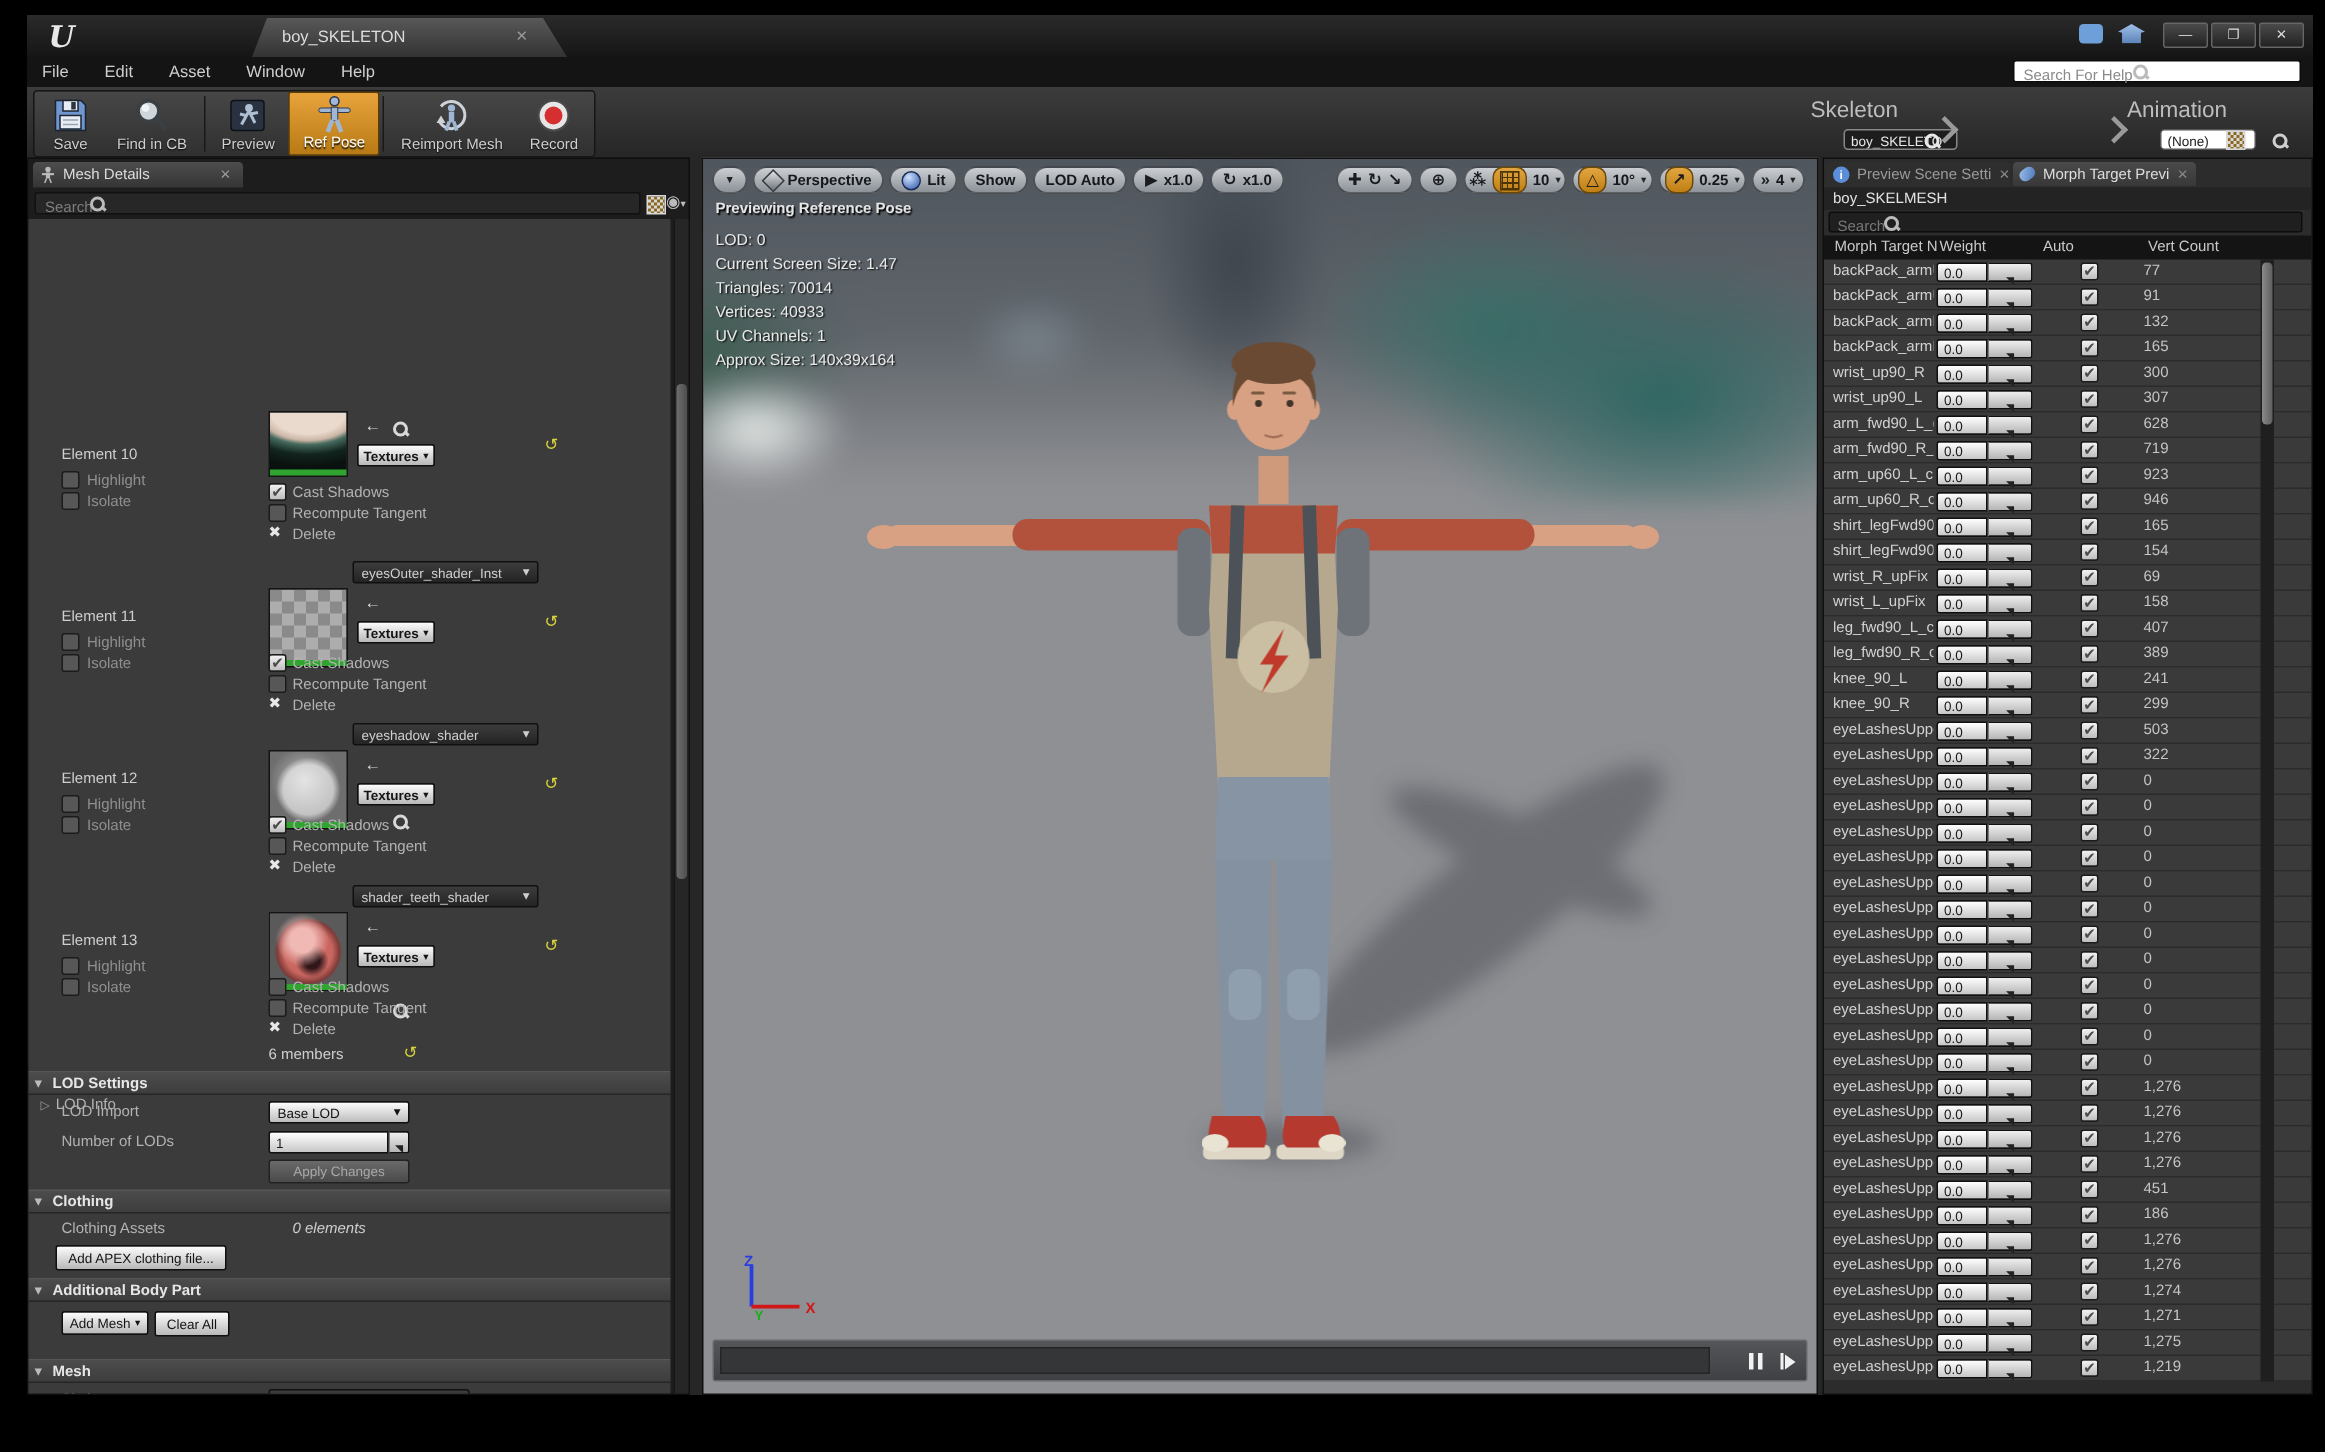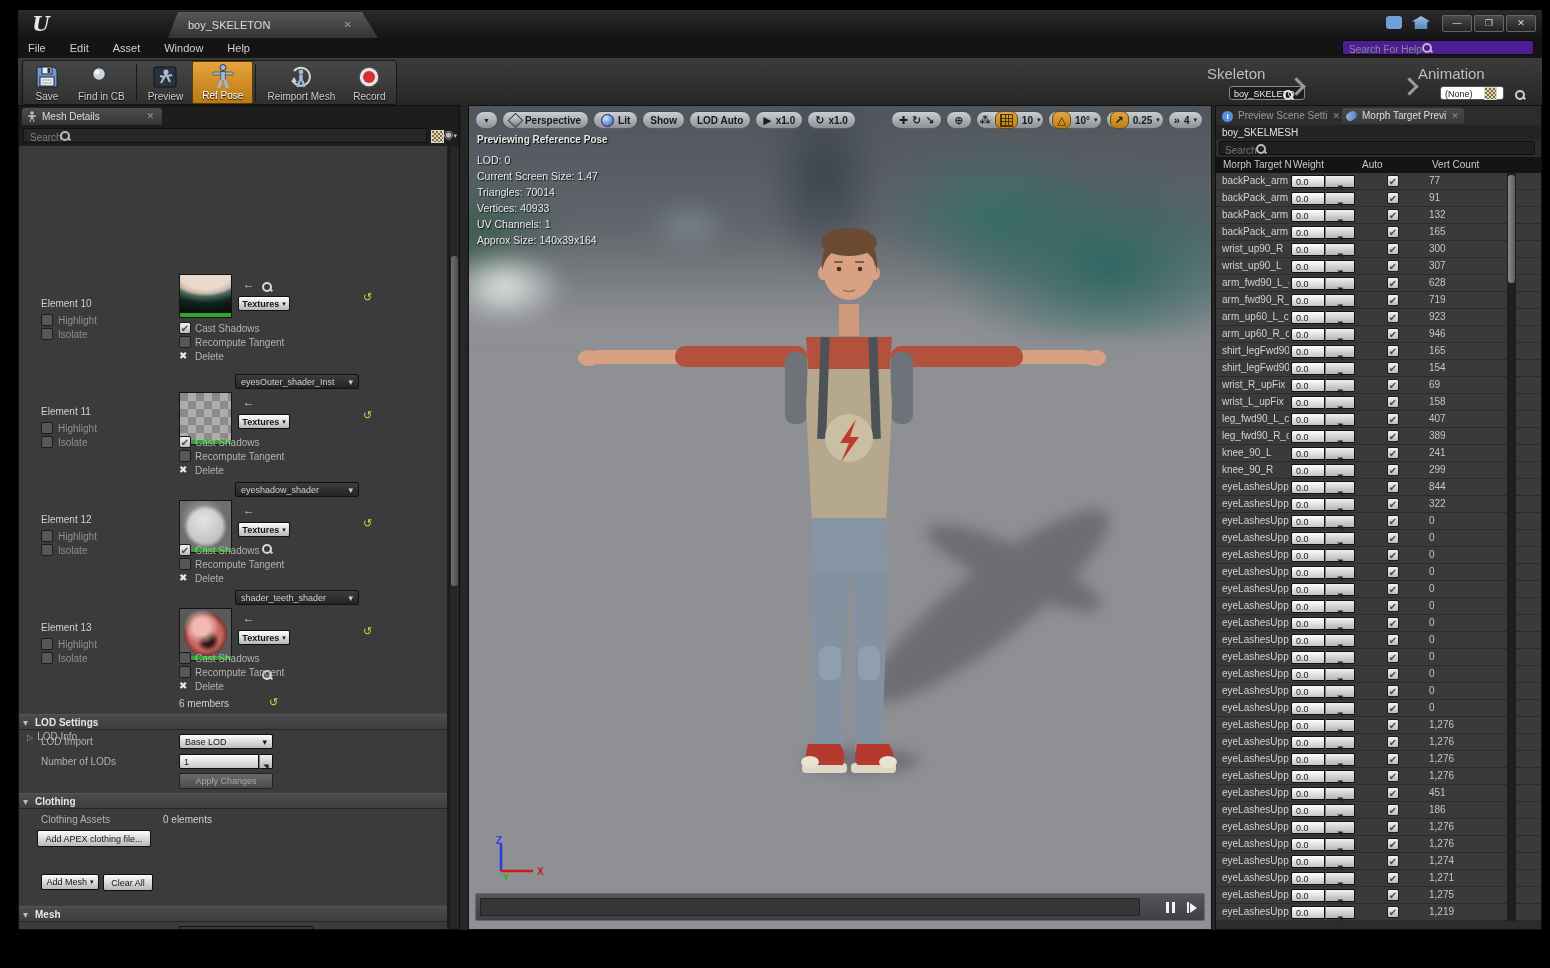--- a/index.html
+++ b/index.html
@@ -18,21 +18,21 @@
   .win-btn{top:5px;width:28px;height:15px;background:linear-gradient(#4a4a4a,#222);
     border:1px solid #666;border-radius:2px;color:#ddd;text-align:center;font-size:9px;line-height:14px;}
   .tb-ico{top:6px;width:16px;height:13px;}
   .bubble{background:#6f9fd8;border-radius:3px;}
   .bubble::after{content:"";position:absolute;left:3px;bottom:-4px;border:4px solid transparent;border-top-color:#6f9fd8;}
   .cap{background:linear-gradient(#9fc0e8,#5b83b8);clip-path:polygon(50% 0,100% 40%,85% 45%,85% 100%,15% 100%,15% 45%,0 40%);}
 
   
   #menubar{left:0;top:28px;width:100%;height:20px;background:#141414;display:flex;align-items:center;padding-left:10px;box-sizing:border-box;gap:24px;}
   .menu-item{color:#cfcfcf;font-size:11px;}
-  #help-search{left:1324px;top:30px;width:192px;height:15px;background:#4c1d95;border:1px solid #0c0c0c;border-radius:2px;
+  #help-search{left:1324px;top:30px;width:192px;height:15px;background:#ffffff;border:1px solid #0c0c0c;border-radius:2px;
     color:#8a8a8a;font-size:10px;line-height:15px;padding-left:6px;box-sizing:border-box;}
 
   
   #toolbar{left:0;top:48px;width:100%;height:47px;background:linear-gradient(#3c3c3c,#262626);}
   #toolbar-buttons{left:4px;top:2px;height:43px;display:flex;align-items:stretch;background:linear-gradient(#474747,#303030);
     border:1px solid #161616;border-radius:3px;padding:0 2px;}
   .tbtn{display:flex;flex-direction:column;align-items:center;justify-content:flex-end;padding:2px 9px 2px;gap:1px;}
   .tbtn svg{display:block;}
   .tbtn .lbl{color:#cfcfcf;font-size:10px;text-shadow:0 1px 1px #000;}
   .tbtn.active{background:linear-gradient(#e8a33c,#b87a14);border:1px solid #5a3c08;border-radius:2px;}
@@ -345,23 +345,24 @@
         </div>
       <div class="a plabel" style="left:22px;top:610px;">Number of LODs</div>
       <div class="a spin" style="left:160px;top:608px;width:80px;height:15px;">
           <span>1</span>
         </div>
       <div class="a sh" style="left:240px;top:608px;width:14px;height:15px;"></div>
       <div class="a btn-dim" style="left:160px;top:627px;width:94px;height:16px;">Apply Changes</div>
 
       <div class="a cat" style="top:647px;"><span>Clothing</span></div>
       <div class="a plabel" style="left:22px;top:668px;">Clothing Assets</div>
-      <div class="a plabel" style="left:144px;top:668px;color:#cfcfcf;">0 elements</div>
+      <div class="a plabel" style="left:176px;top:668px;color:#cfcfcf;font-style:italic;">0 elements</div>
       <div class="a btn-light" style="left:18px;top:684px;width:114px;height:17px;">Add APEX clothing file...</div>
 
+      <div class="a cat" style="top:706px;"><span>Additional Body Part</span></div>
       <div class="a btn-light" style="left:22px;top:728px;width:58px;height:16px;">
           <span>Add Mesh</span>
           <span style="font-size:7px;margin-left:3px;">▾</span>
         </div>
       <div class="a btn-light" style="left:84px;top:728px;width:50px;height:17px;">Clear All</div>
 
       <div class="a cat" style="top:760px;"><span>Mesh</span></div>
       <div class="a plabel" style="left:22px;top:782px;">Skeleton</div>
       <div class="a combo-dark" style="left:160px;top:780px;width:134px;height:15px;color:#8a8a8a;">
           <span>boy_SKELETON</span>
@@ -714,21 +715,21 @@
           <span class="mcb cb on"></span>
           <span class="mvert">299</span>
         </div>
         <div class="mrow" style="top: 306px;">
           <span class="mname">eyeLashesUpper</span>
           <span class="mspin spin">
             <span>0.0</span>
           </span>
           <span class="msh sh"></span>
           <span class="mcb cb on"></span>
-          <span class="mvert">844</span>
+          <span class="mvert">503</span>
         </div>
         <div class="mrow" style="top: 323px;">
           <span class="mname">eyeLashesUpper</span>
           <span class="mspin spin">
             <span>0.0</span>
           </span>
           <span class="msh sh"></span>
           <span class="mcb cb on"></span>
           <span class="mvert">322</span>
         </div>

